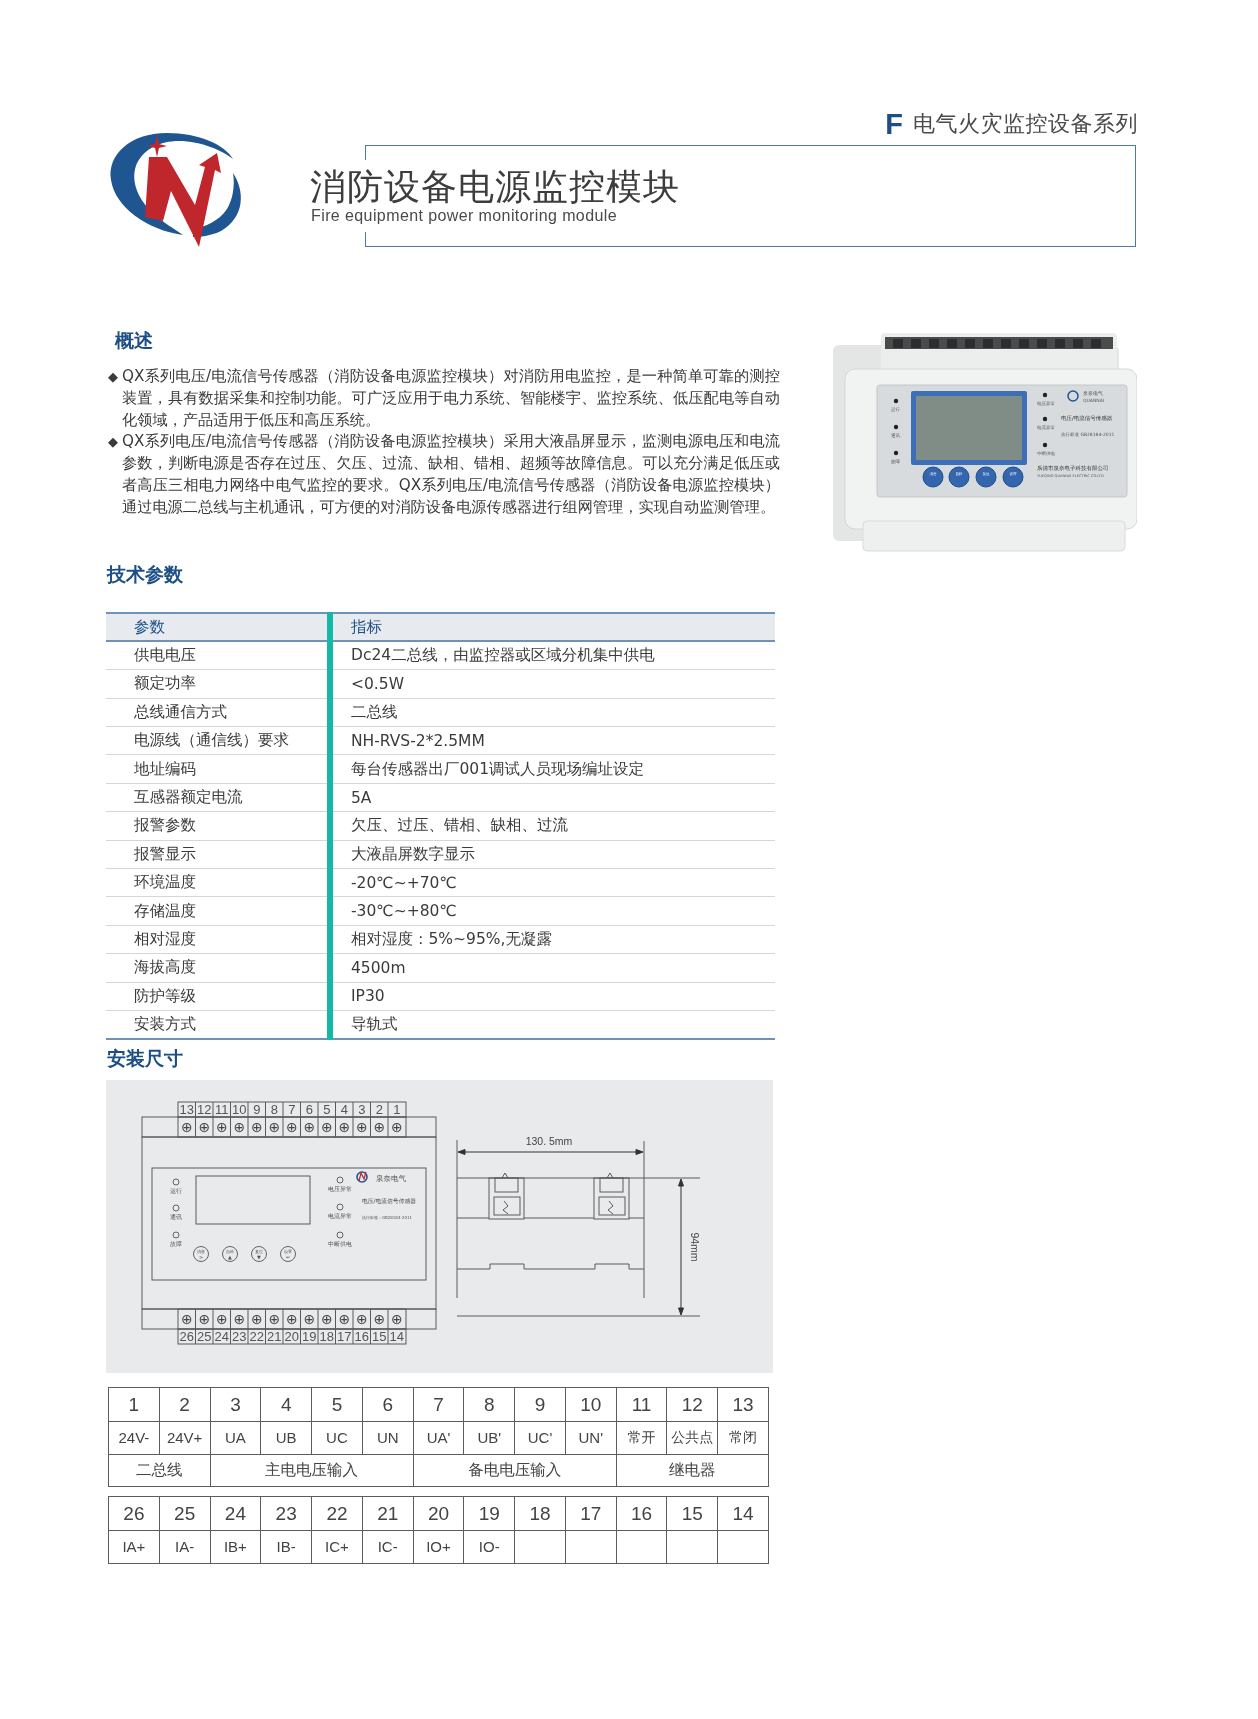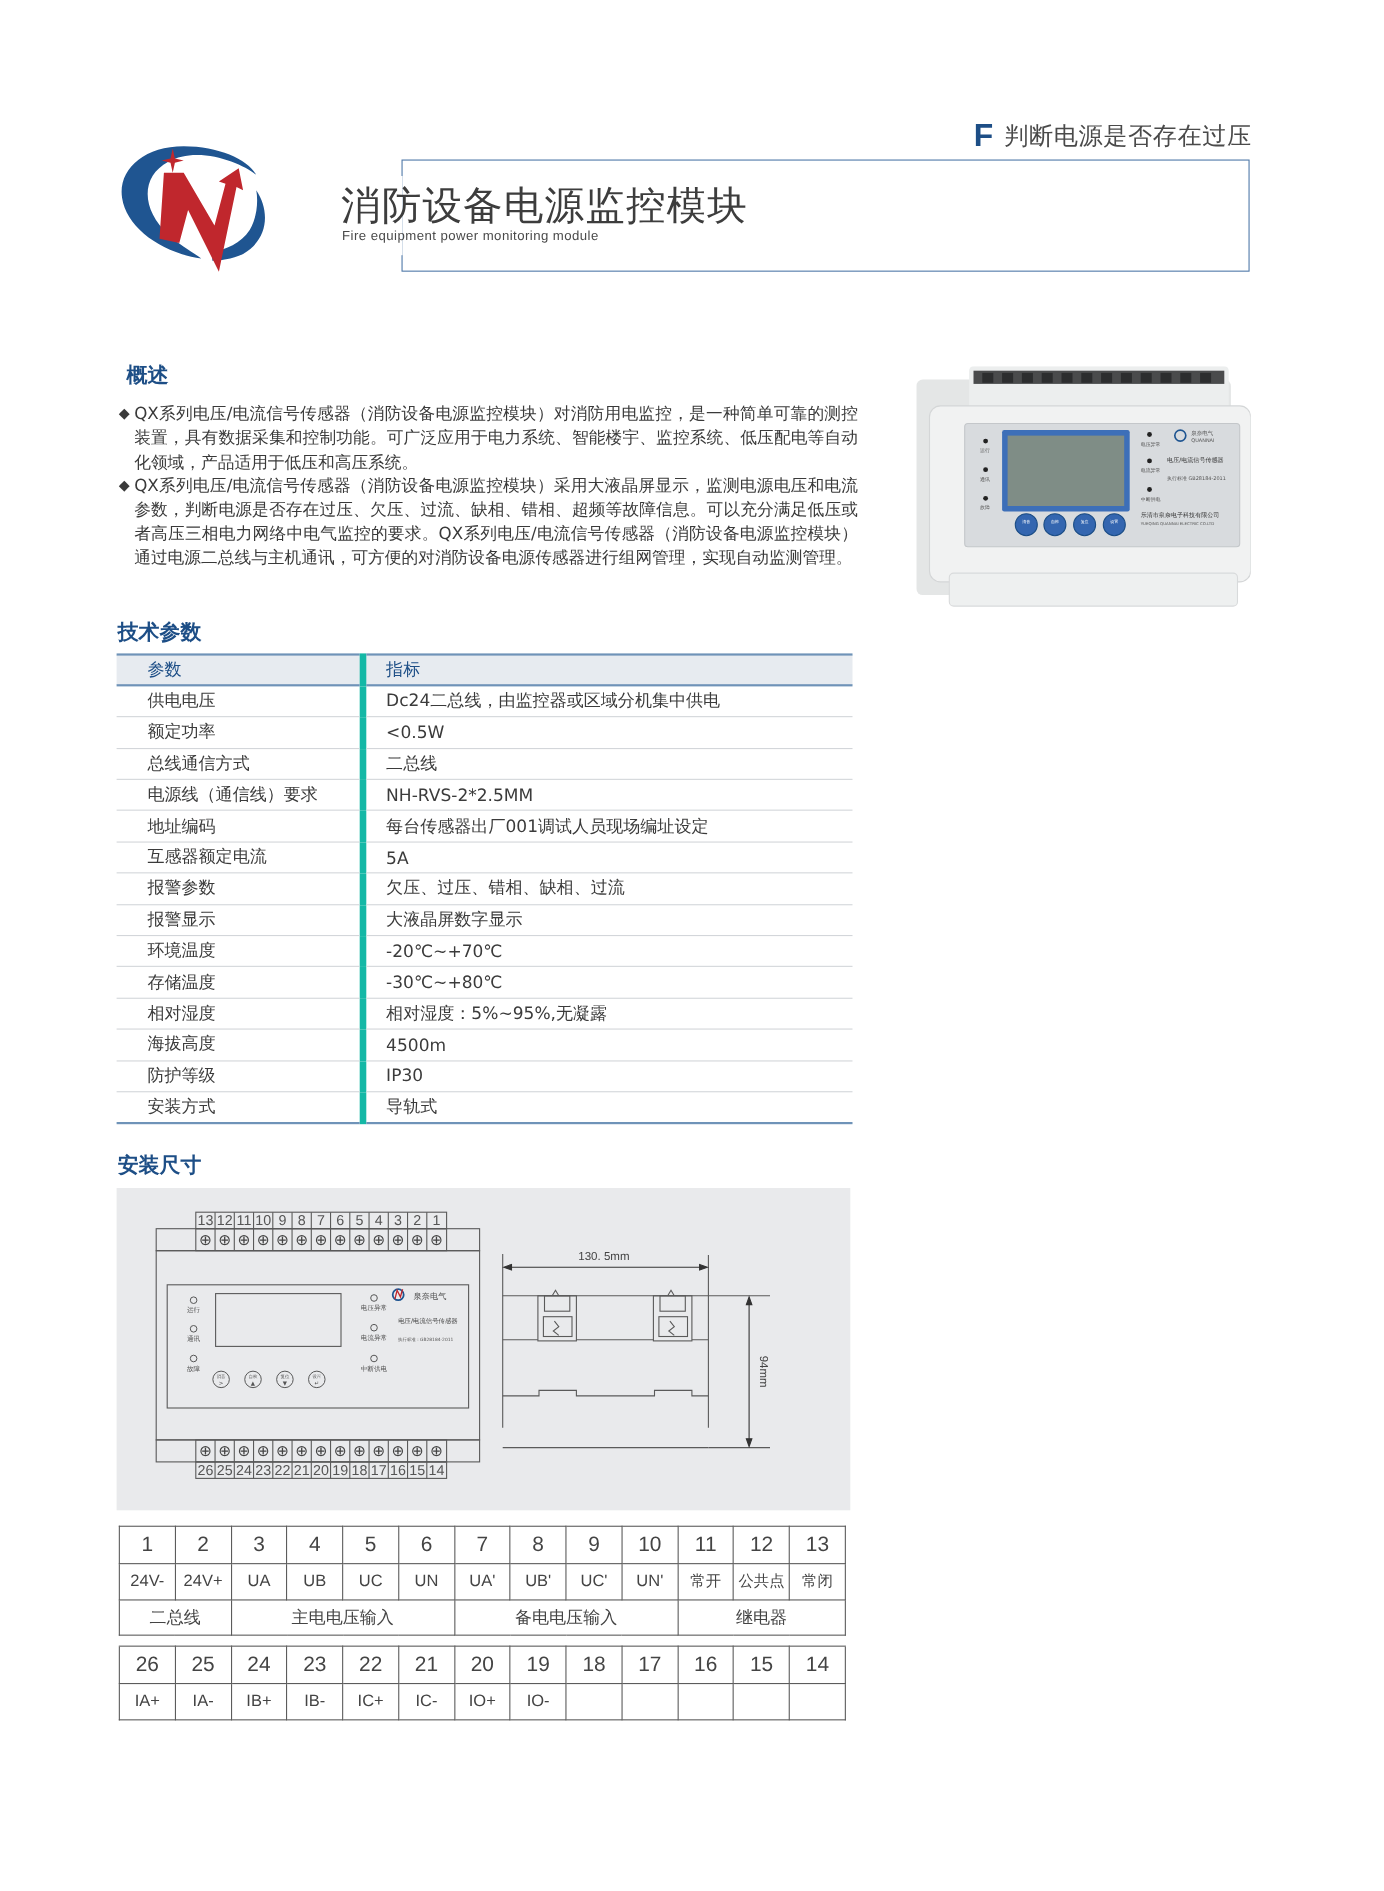--- a/index.html
+++ b/index.html
@@ -7,36 +7,36 @@
   body { position: relative; font-family: "DejaVu Sans", "Liberation Sans", sans-serif; color: #3a3a3a; }
   .abs { position: absolute; }
 
   
   .series { left: 866px; top: 106px; width: 272px; height: 36px; display: flex; align-items: center; justify-content: flex-end; white-space: nowrap; }
   .series .f { font-family: "Liberation Sans", sans-serif; font-weight: bold; color: #1d4e86; font-size: 29px; margin-right: 10px; }
   .series .t { color: #4a4a4a; font-size: 22px; letter-spacing: 0.5px; }
   .hbox { left: 365px; top: 145px; width: 771px; height: 102px; border: 1.5px solid #4f78a8; border-left: 1.5px solid #4f78a8; }
   .hbox-cover { left: 300px; top: 160px; width: 66px; height: 72px; background: #fff; }
   .title-cn { left: 310px; top: 163px; font-size: 36px; color: #3d3d3d; letter-spacing: 1px; white-space: nowrap; }
-  .title-en { left: 311px; top: 207px; font-family: "Liberation Sans", sans-serif; font-size: 12px; color: #4a4a4a; letter-spacing: 0.4px; white-space: nowrap; }
+  .title-en { left: 311px; top: 207px; font-family: "Liberation Sans", sans-serif; font-size: 16px; color: #4a4a4a; letter-spacing: 0.4px; white-space: nowrap; }
   .logo { left: 105px; top: 125px; width: 150px; height: 128px; }
 
   
   .sec { font-size: 19px; font-weight: bold; color: #1d4e86; white-space: nowrap; }
 
   
   .overview { left: 108px; top: 366px; width: 672px; font-size: 15.2px; line-height: 21.8px; color: #3a3a3a; }
   .overview p { position: relative; padding-left: 14px; text-align: justify; }
   .overview p .bullet { position: absolute; left: 0; top: 0; font-size: 13px; }
 
   
   .photo { left: 833px; top: 333px; width: 304px; height: 224px; }
 
   
-  .spec { left: 106px; top: 594px; width: 669px; border-collapse: collapse; font-size: 15.5px; color: #3b3b3b; }
+  .spec { left: 106px; top: 612px; width: 669px; border-collapse: collapse; font-size: 15.5px; color: #3b3b3b; }
   .spec th, .spec td { height: 28.4px; text-align: left; font-weight: normal; padding: 0 0 0 28px; border-bottom: 1.2px solid #d3d6da; }
   .spec td + td, .spec th + th { padding-left: 18px; border-left: 6px solid #14b8a6; }
   .spec thead th { background: #e7ebf0; color: #1d4e86; border-top: 2px solid #6f93b8; border-bottom: 2px solid #6f93b8; }
   .spec tbody tr:last-child td { border-bottom: 2.5px solid #6f93b8; }
   .spec col.c1 { width: 224px; }
 
   
   .dim { left: 106px; top: 1080px; width: 667px; height: 293px; background: #e9eaec; }
 
   
@@ -45,21 +45,21 @@
   .term .num td { font-size: 19px; height: 34px; }
   .term .sig td { font-size: 15px; }
   .term .grp td { font-size: 15.5px; font-family: "DejaVu Sans", sans-serif; }
   .term-gap { height: 12px; }
 </style>
 </head>
 <body>
 
 <div class="abs series">
   <span class="f">F</span>
-  <span class="t">判断电源是否存在过压</span>
+  <span class="t">电气火灾监控设备系列</span>
 </div>
 <div class="abs hbox"></div>
 <div class="abs hbox-cover"></div>
 <div class="abs title-cn">消防设备电源监控模块</div>
 <div class="abs title-en">Fire equipment power monitoring module</div>
 
 <svg class="abs logo" viewBox="0 0 150 128">
 
   <path d="M62 8 C25 8 2 30 6 55 C10 82 42 105 78 110 C70 104 58 98 48 88 C24 66 22 36 48 22 C56 18 64 16 74 16 C96 16 118 26 128 34 C120 20 94 8 62 8 Z" fill="#1f5591"></path>
   <path d="M128 48 C140 66 140 92 116 106 C106 111 94 112 88 112 L88 104 C100 102 114 96 122 84 C128 74 130 60 128 48 Z" fill="#1f5591"></path>

